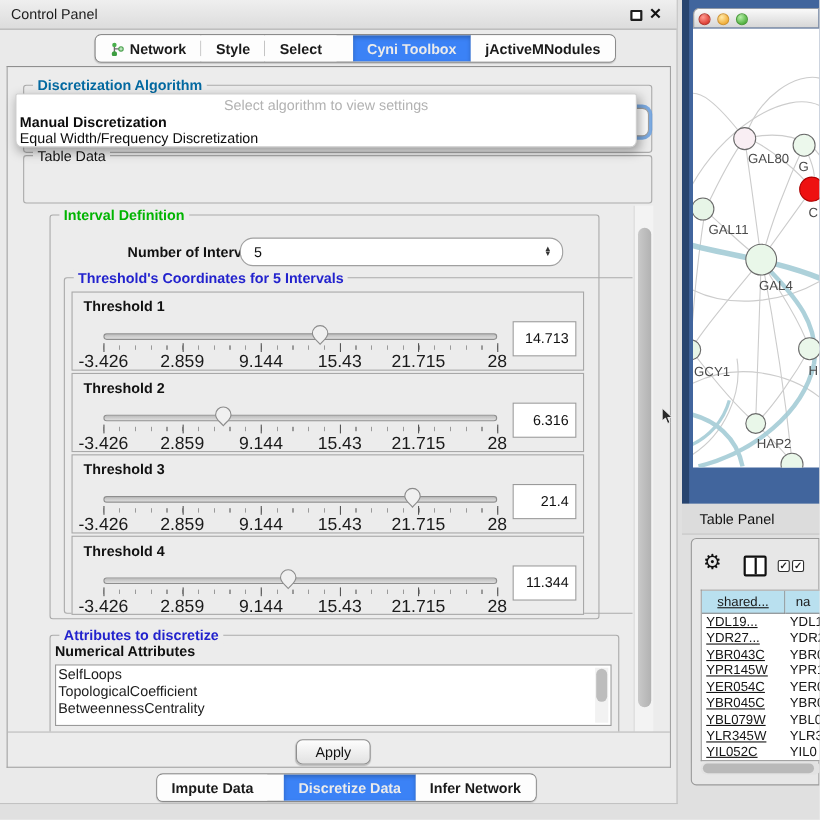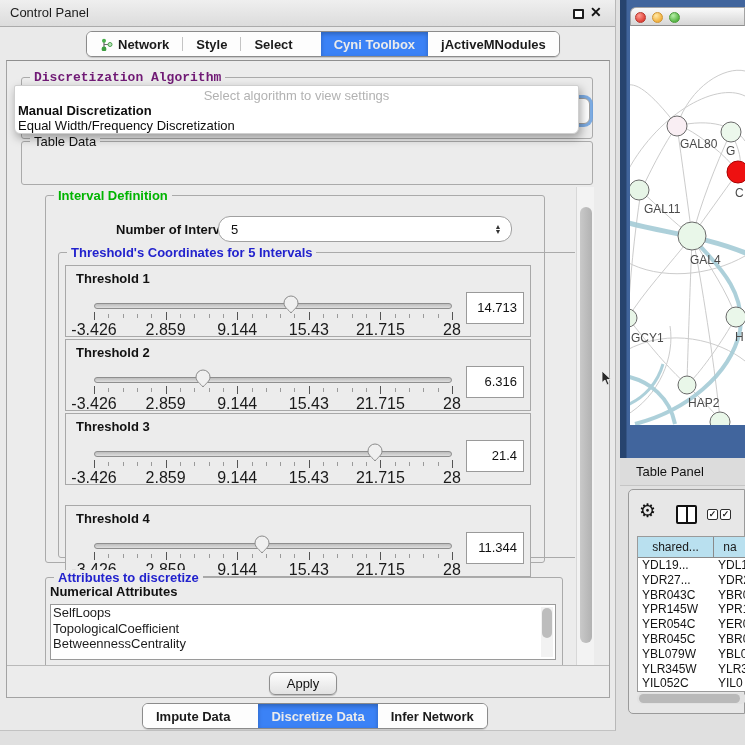--- a/index.html
+++ b/index.html
@@ -20,21 +20,21 @@
   .tabseg.sel { background:#3b82f6; color:#ebebeb; box-shadow:inset 0 2px 4px rgba(0,0,0,.25);margin-left:15px; }
   .tabsep { width:1px; background:#c4c4c4; margin:5px 0; }
   .top-tabs { left:86px; top:31px; }
   .bottom-tabs { left:142px; top:703px; }
 
   
   .cp-content { left:6px; top:60px; width:604px; height:638px; background:#ececec; border:1px solid #a3a3a3; border-top-color:#8f8f8f; }
 
   .groupbox { position:absolute; border:1px solid #aaa; border-radius:3px; }
   .grouplabel { position:absolute; top:-8px; left:8px; background:#ececec; padding:0 4px; font-size:13px; font-weight:700; }
-  .g-gray { color:#701a75;font-family:Liberation Mono, monospace; } .g-green { color:#00b400; } .g-blue { color:#2222cd; } .g-black { color:#111; font-weight:400; }
+  .g-gray { color:#0369a1; } .g-green { color:#00b400; } .g-blue { color:#2222cd; } .g-black { color:#111; font-weight:400; }
 
   .combo { position:absolute; background:#fff; border:1px solid #a0a0a0; border-radius:5px; font-size:13px; color:#111; display:flex; align-items:center; }
   .combo .txt { padding-left:12px; flex:1; }
   .stepper { width:14px; display:flex; flex-direction:column; align-items:center; line-height:5px; font-size:7px; color:#333; margin-right:6px; }
 
   
   .popup { left:7px; top:24px; width:565px; height:49px; background:#fff; border:1px solid #cfcfcf; border-radius:2px 2px 6px 6px; box-shadow:2px 4px 10px rgba(0,0,0,.35); z-index:30; }
   .popup-hint { text-align:center; font-size:13px; color:#b2b2b2; padding-top:2px; }
   .popup-item { font-size:13px; color:#0d0d0d; padding:0 3px; line-height:15px; }
   .popup-item.b { font-weight:700; }
@@ -77,21 +77,21 @@
   .gear { position:absolute; left:10px; top:9px; font-size:19px; color:#111; }
   .cols-icon { position:absolute; left:47px; top:15px; width:21px; height:19px; border:2px solid #111; border-radius:2px; background:#fff; }
   .cols-icon:before { content:""; position:absolute; left:8px; top:0; width:2px; height:15px; background:#111; }
   .chk { position:absolute; top:19px; width:11px; height:11px; border:1.5px solid #2e2e2e; border-radius:2px; background:#fff; font-size:9px; line-height:9px; text-align:center; color:#222; font-weight:700; }
 
   .datatable { position:absolute; left:8px; top:46px; width:109px; height:156px; background:#fff; border:1px solid #9a9a9a; border-right:none; overflow:hidden; }
   .th-row { display:flex; height:21px; }
   .th-cell { background:#b9e0ef; border-right:1px solid #8a8a8a; border-bottom:1px solid #8a8a8a; font-size:12px; color:#1a1a1a; text-align:center; line-height:20px; overflow:hidden; white-space:nowrap; }
   .td-row { display:flex; height:14.8px; }
   .td-cell { font-size:12px; color:#141414; line-height:14.5px; padding-left:4px; overflow:hidden; white-space:nowrap; }
-  .c1 { width:76px; } .c2 { flex:1; }
+  .c1 { width:76px;text-decoration:underline; } .c2 { flex:1; }
   .hscroll { position:absolute; left:8px; top:203px; width:109px; height:11px; background:#e2e2e2; border-radius:5px; }
   .hscroll .thumb { position:absolute; left:2px; top:1px; width:101px; height:9px; background:#b9b9b9; border-radius:5px; }
 
   .net-label { font-size:12px; fill:#4a4a4a; }
   .cursor-svg { left:601px; top:371px; z-index:50; }
 </style>
 </head>
 <body>
 
 <div class="screen">
@@ -230,21 +230,21 @@
                 <div class="majortick" style="left:386px;"></div>
               <span class="ticklabel" style="left:28px;">-3.426</span>
               <span class="ticklabel" style="left:99.6px;">2.859</span>
               <span class="ticklabel" style="left:171.2px;">9.144</span>
               <span class="ticklabel" style="left:242.8px;">15.43</span>
               <span class="ticklabel" style="left:314.4px;">21.715</span>
               <span class="ticklabel" style="left:386px;">28</span>
               <div class="valuebox">21.4</div>
             </div>
 
-            <div class="tpanel" style="top:234px;margin-top:18px;">
+            <div class="tpanel" style="top:234px;">
               <div class="ttitle">Threshold 4</div>
               <div class="track"></div>
               <svg class="thumb-svg" viewBox="0 0 16 19" style="left: 196.26px;">
                   <path d="M8 18 C5.5 14.5 1 12.5 1 8 A7 7 0 0 1 15 8 C15 12.5 10.5 14.5 8 18 Z" fill="#f0f0f0" stroke="#8b8b8b"></path>
                 </svg>
               <div class="minorticks"></div>
               <div class="majortick" style="left:28px;"></div>
                 <div class="majortick" style="left:99.6px;"></div>
                 <div class="majortick" style="left:171.2px;"></div>
                 <div class="majortick" style="left:242.8px;"></div>

